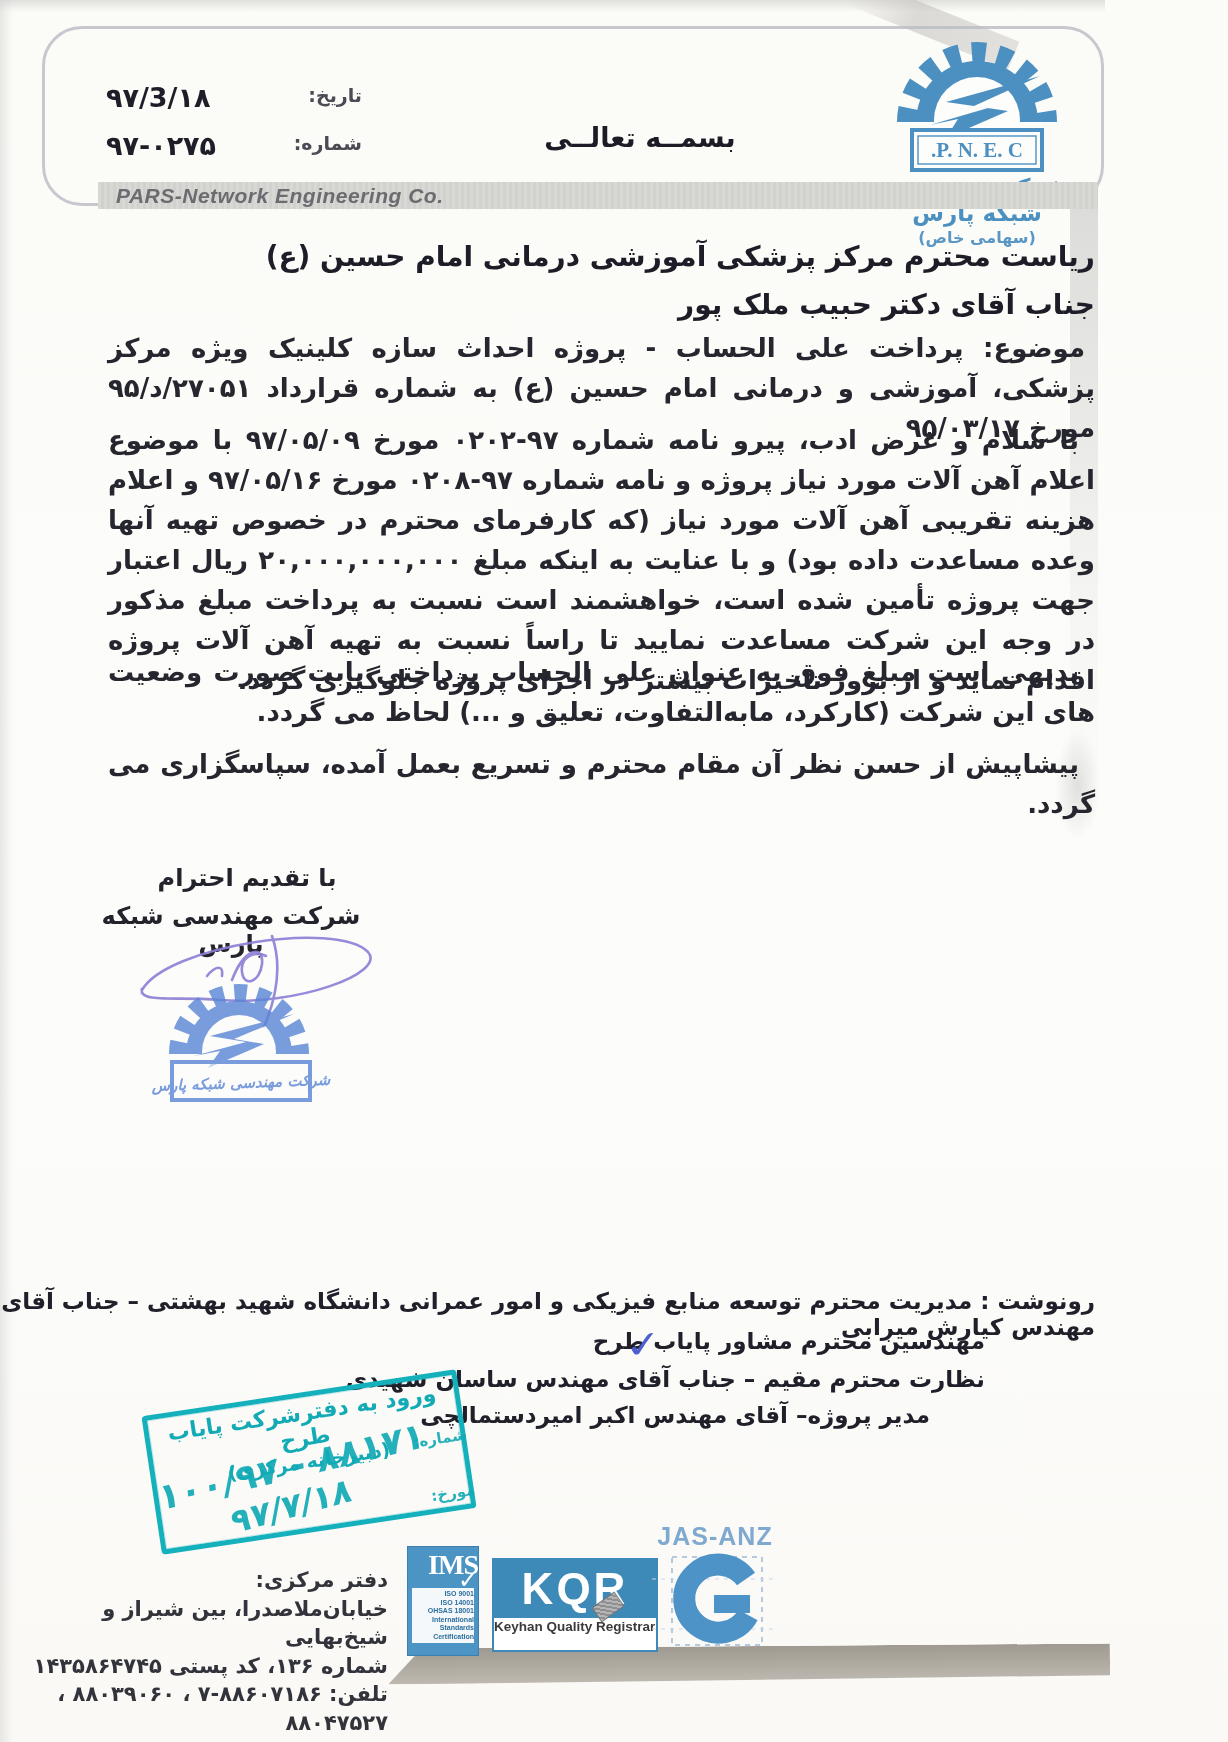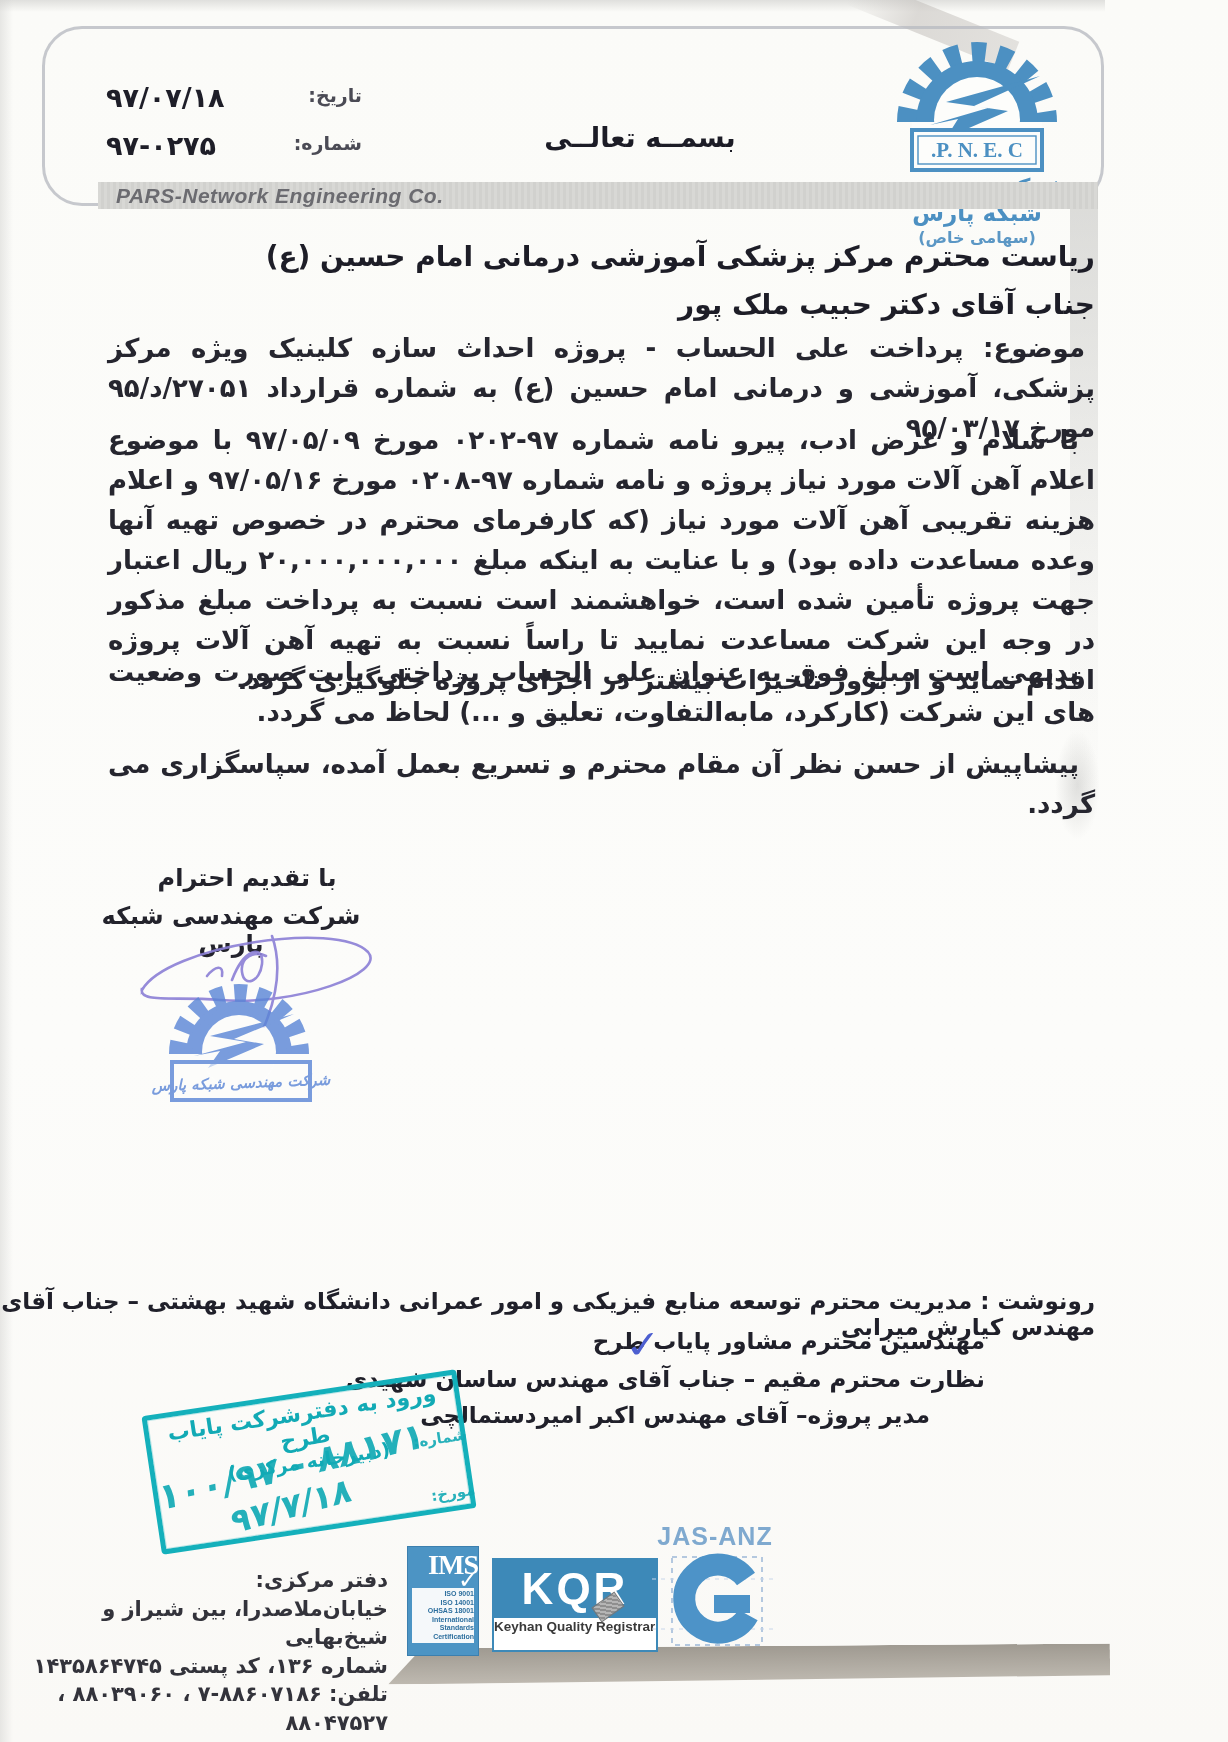--- a/index.html
+++ b/index.html
@@ -101,21 +101,21 @@
 
   <div class="edge-top"></div>
   <div class="edge-left"></div>
   <div class="corner-wedge"></div>
   <div class="right-band"></div>
   <div class="smudge1"></div>
   <div class="bottom-band"></div>
 
   <div class="frame"></div>
   <div class="meta-label" style="right:866px;top:84px">تاریخ:</div>
-  <div class="meta-value" style="left:106px;top:82px">۹۷/۰۷/۱۸</div>
+  <div class="meta-value" style="left:106px;top:82px">۹۷/3/۱۸</div>
   <div class="meta-label" style="right:866px;top:132px">شماره:</div>
   <div class="meta-value" style="left:106px;top:130px">۹۷-۰۲۷۵</div>
   <div class="meta-label" style="right:866px;top:176px">پیوست:</div>
   <div class="bismillah">بسمــه تعالــی</div>
 
   <div class="logo">
     <svg width="190" height="148" viewBox="0 0 190 148">
       <path d="M28,96 A66,66 0 0 1 162,96" fill="none" stroke="#4c90c2" stroke-width="26" stroke-dasharray="13.5 11.5"></path>
       <path d="M34,96 A61,61 0 0 1 156,96 Z" fill="#4c90c2"></path>
       <path d="M95,96 m-44,0 a44,44 0 0 1 88,0 Z" fill="#fdfdfb" transform="rotate(180 95 96)"></path>

